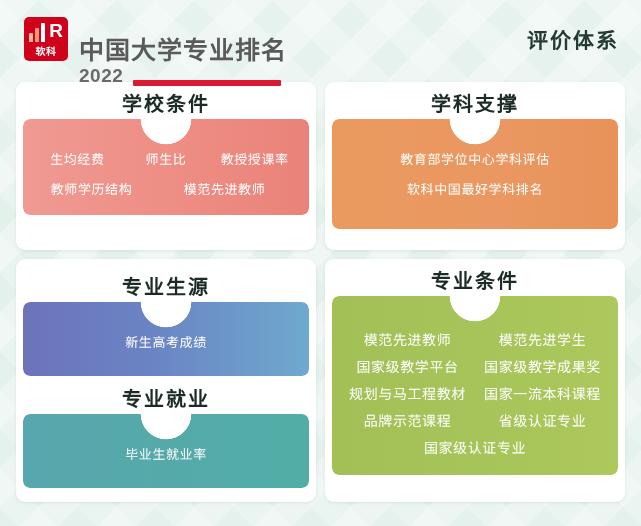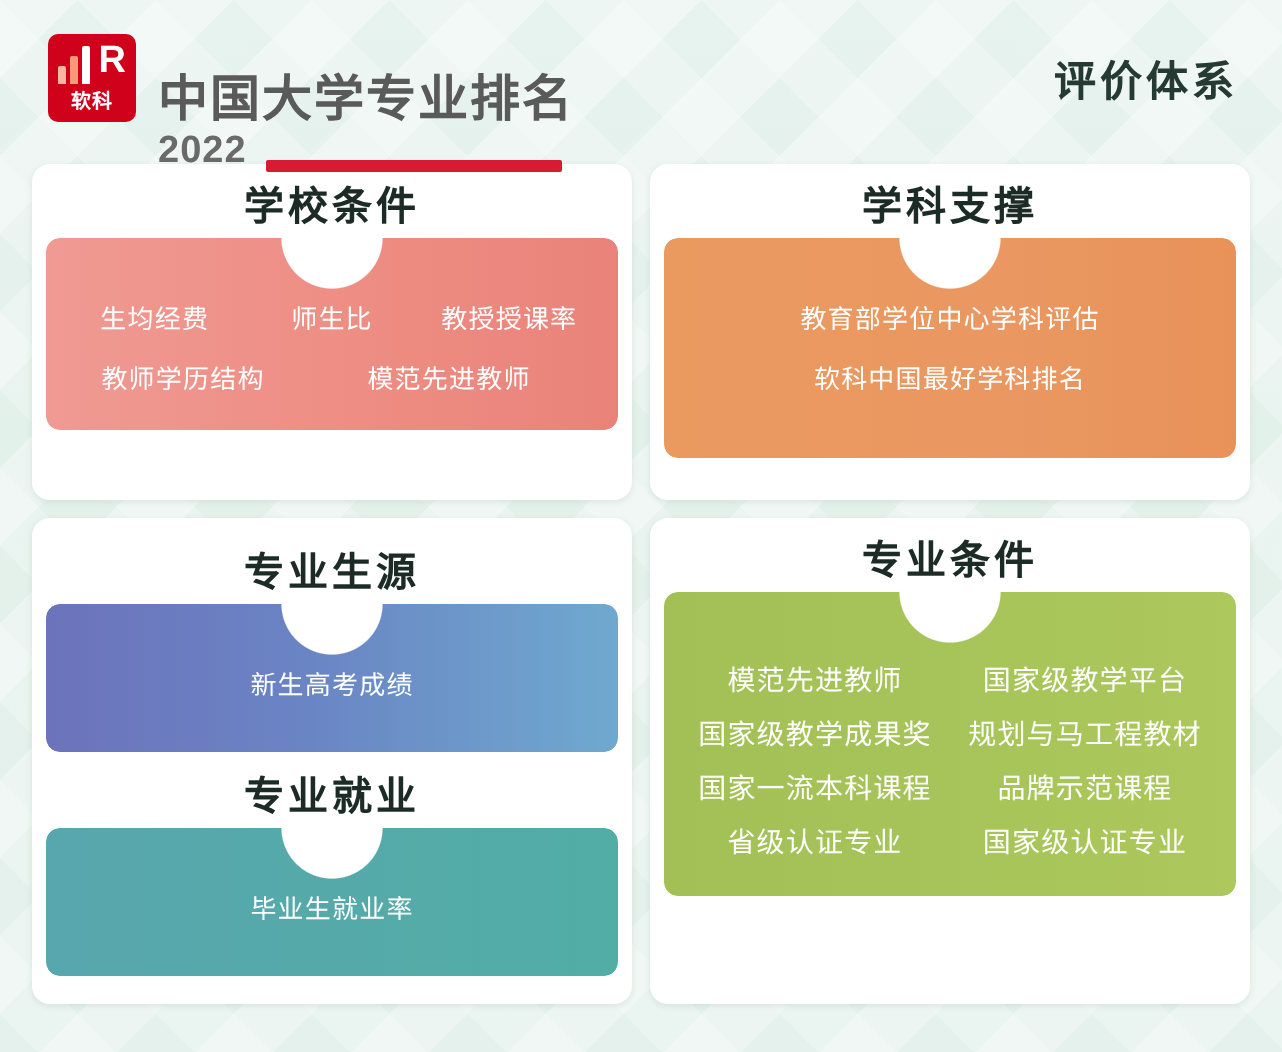--- a/index.html
+++ b/index.html
@@ -330,20 +330,21 @@
 
     </div>
 
     <div class="card">
       <div class="block">
         <div class="block-title">专业条件</div>
         <div class="panel panel--major">
           <div class="weight">30</div>
           <div class="items items--major">
             <span class="item">模范先进教师</span>
+            <span class="item">模范先进学生</span>
             <span class="item">国家级教学平台</span>
             <span class="item">国家级教学成果奖</span>
             <span class="item">规划与马工程教材</span>
             <span class="item">国家一流本科课程</span>
             <span class="item">品牌示范课程</span>
             <span class="item">省级认证专业</span>
             <span class="item">国家级认证专业</span>
           </div>
         </div>
       </div>

